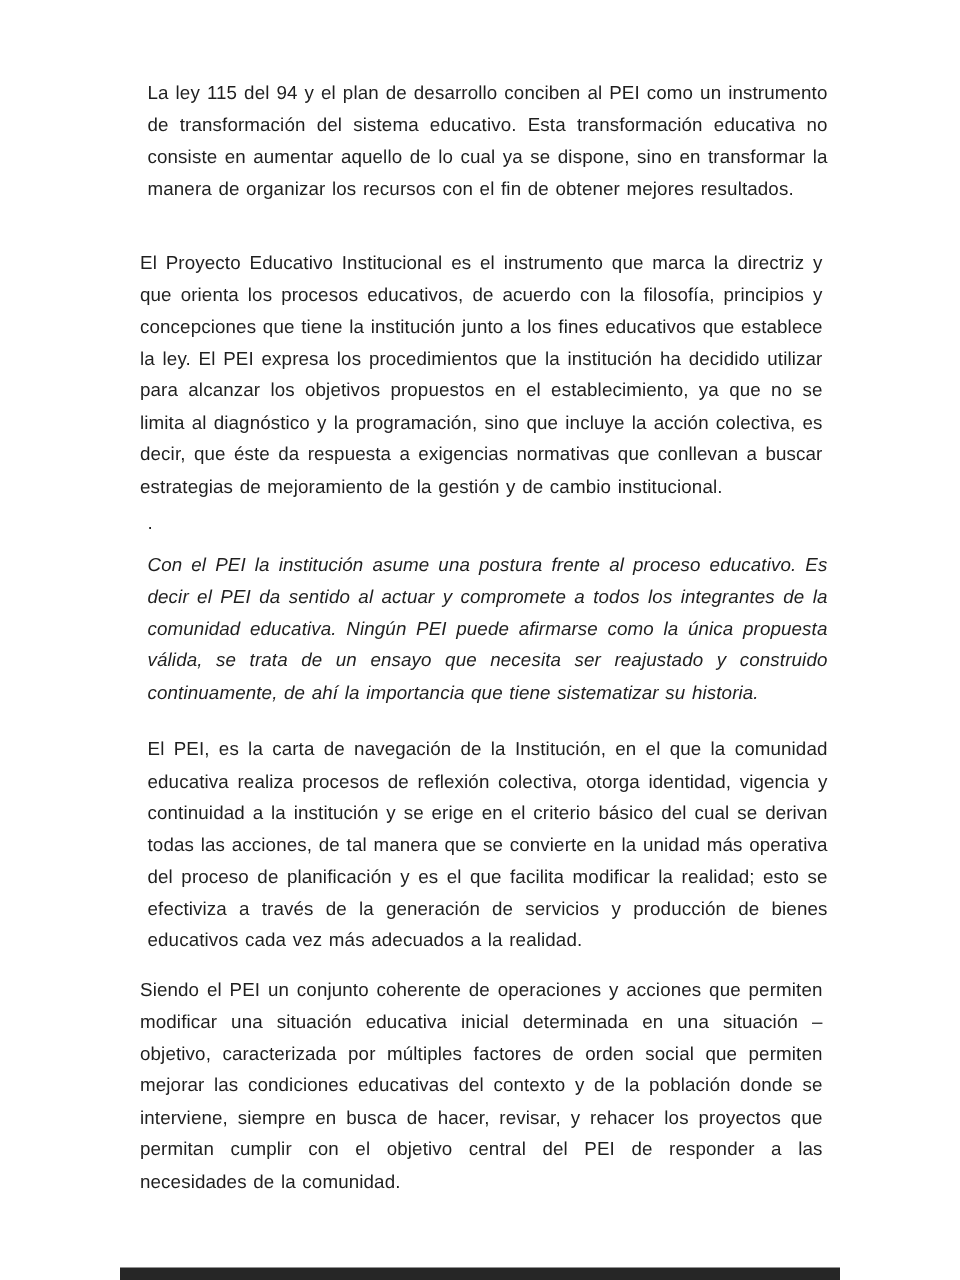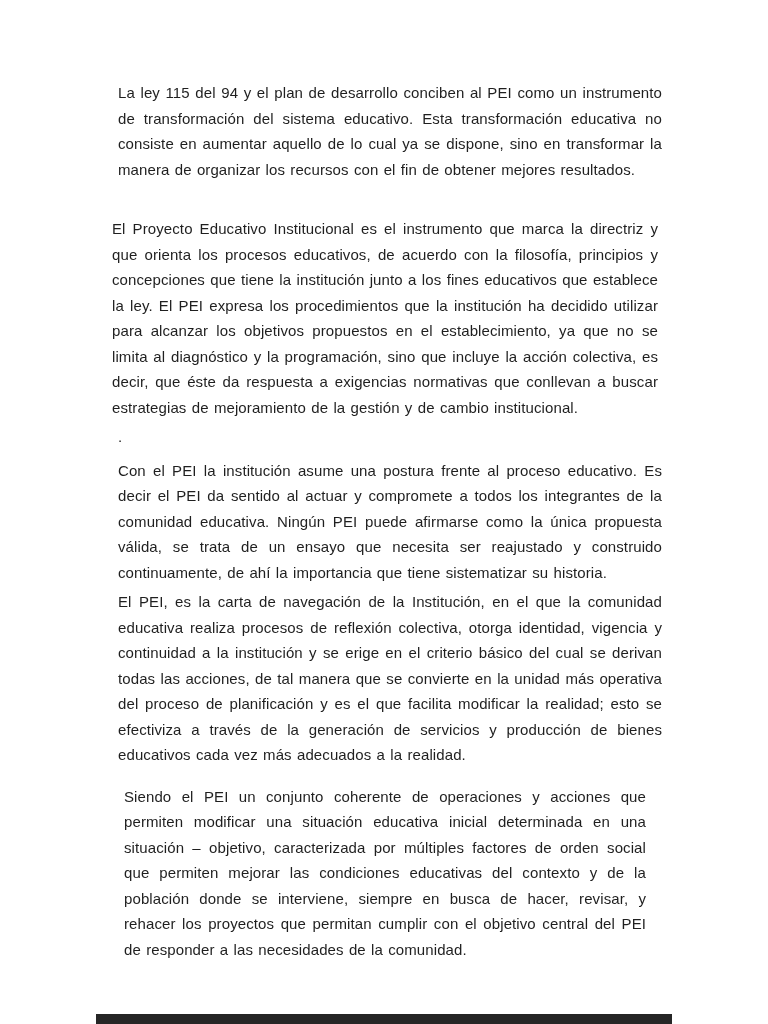--- a/index.html
+++ b/index.html
@@ -11,40 +11,40 @@
     height: 1024px;
     background: #ffffff;
     overflow: hidden;
     position: relative;
     font-family: "Liberation Sans", sans-serif;
   }
   .page {
     box-sizing: border-box;
     width: 768px;
     height: 1024px;
-    padding: 80px 106px 0 108px;
+    padding: 62px 106px 0 108px;
     background: #ffffff;
     position: relative;
   }
   .para {
     font-size: 15px;
     line-height: 25.5px;
     color: #1f1f1f;
     text-align: justify;
     letter-spacing: 0.1px;
     word-spacing: 1px;
     margin: 0;
   }
   
   .p0 { margin: 0 0 34px 10px; }
   .p1 { margin: 4px; }
   .pdot { margin: 0 0 8px 10px; text-align: left; }
-  .p3 { margin: 0 0 4px 10px; }
+  .p3 { margin: 0 0 20px 10px; font-style: italic; }
   .p4 { margin: 0 0 14px 10px; }
-  .p5 { margin: 16px; }
+  .p5 { margin: 4px; }
   .next-page-edge {
     position: absolute;
     bottom: 0;
     left: 96px;
     width: 576px;
     height: 10px;
     background: #262626;
   }
 </style>
 </head>

